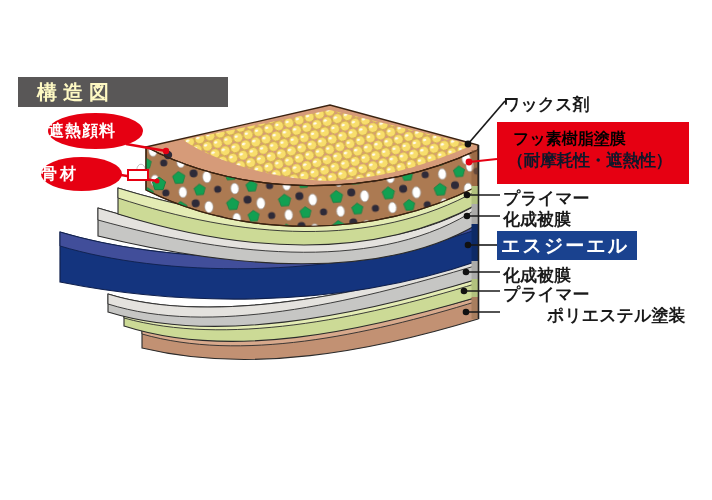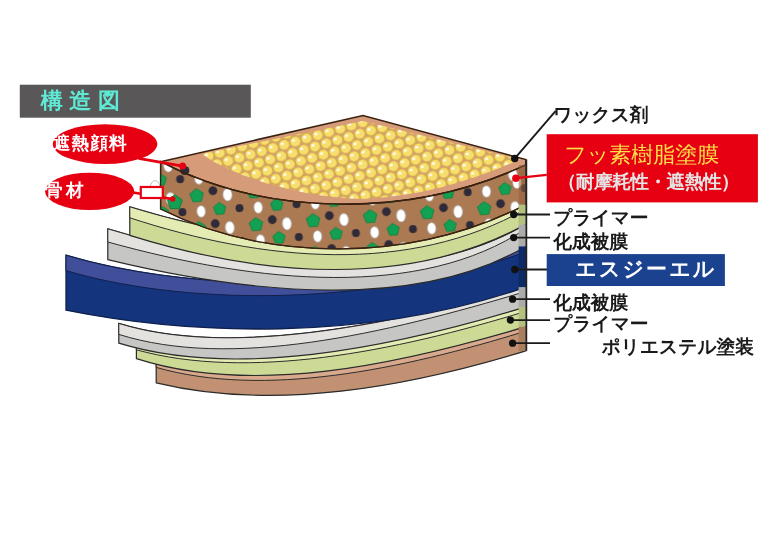--- a/index.html
+++ b/index.html
@@ -1,35 +1,35 @@
 <!DOCTYPE html>
 <html><head>
 <meta charset="utf-8">
 <style>
   html,body{margin:0;padding:0;background:#fff;}
   .stage{position:relative;width:712px;height:500px;background:#ffffff;overflow:hidden;
          font-family:"Liberation Sans","DejaVu Sans",sans-serif;}
   .abs{position:absolute;}
-  .banner{left:18px;top:77px;width:191px;height:30px;background:#595757;color:#5eead4;
+  .banner{left:18px;top:77px;width:191px;height:30px;background:#595757;color:#fef9c3;
           font-size:20px;font-weight:700;line-height:30px;padding-left:19px;letter-spacing:6px;}
   .oval{background:#E60012;color:#fff;font-weight:700;border-radius:50%;}
   .oval.pigment{left:48px;top:113px;width:95px;height:36px;font-size:16px;line-height:36px;letter-spacing:1px;}
   .oval.aggregate{left:41px;top:157px;width:81px;height:34px;font-size:16px;line-height:34px;letter-spacing:3px;}
   .lbl{color:#1a1a1a;font-size:17px;font-weight:700;white-space:nowrap;}
   .lbl.wax{left:503px;top:93px;}
   .lbl.primer1{left:503px;top:187px;}
   .lbl.kasei1{left:503px;top:208px;}
   .lbl.kasei2{left:503px;top:264px;}
   .lbl.primer2{left:503px;top:283px;}
   .lbl.poly{left:503px;top:304px;margin-left:44px;}
   .redbox{left:497px;top:122px;width:192px;height:62px;background:#E60012;padding-left:0;}
-  .redbox .l1{color:#fde047;font-size:20px;font-weight:400;padding:7px 0 0 16px;line-height:1.2;white-space:nowrap;}
-  .redbox .l2{color:#e5e5e5;font-size:17px;font-weight:700;padding:3px 0 0 10px;line-height:1.2;white-space:nowrap;letter-spacing:-0.5px;}
+  .redbox .l1{color:#000000;font-size:16px;font-weight:700;padding:7px 0 0 16px;line-height:1.2;white-space:nowrap;}
+  .redbox .l2{color:#0f172a;font-size:17px;font-weight:700;padding:3px 0 0 10px;line-height:1.2;white-space:nowrap;letter-spacing:-0.5px;}
   .bluebox{left:497px;top:231px;width:136px;height:29px;background:#1A428F;color:#fff;
-           font-size:19px;font-weight:700;line-height:29px;padding-left:26px;letter-spacing:2px;white-space:nowrap;}
+           font-size:19px;font-weight:700;line-height:29px;padding-left:4px;letter-spacing:2px;white-space:nowrap;}
   svg{position:absolute;left:0;top:0;}
 </style>
 </head>
 <body>
 
 <div class="stage">
 
   <svg width="712" height="500" viewBox="0 0 712 500">
     <defs>
       <pattern id="beads" width="10.6" height="18.4" patternUnits="userSpaceOnUse" patternTransform="rotate(-16)">

